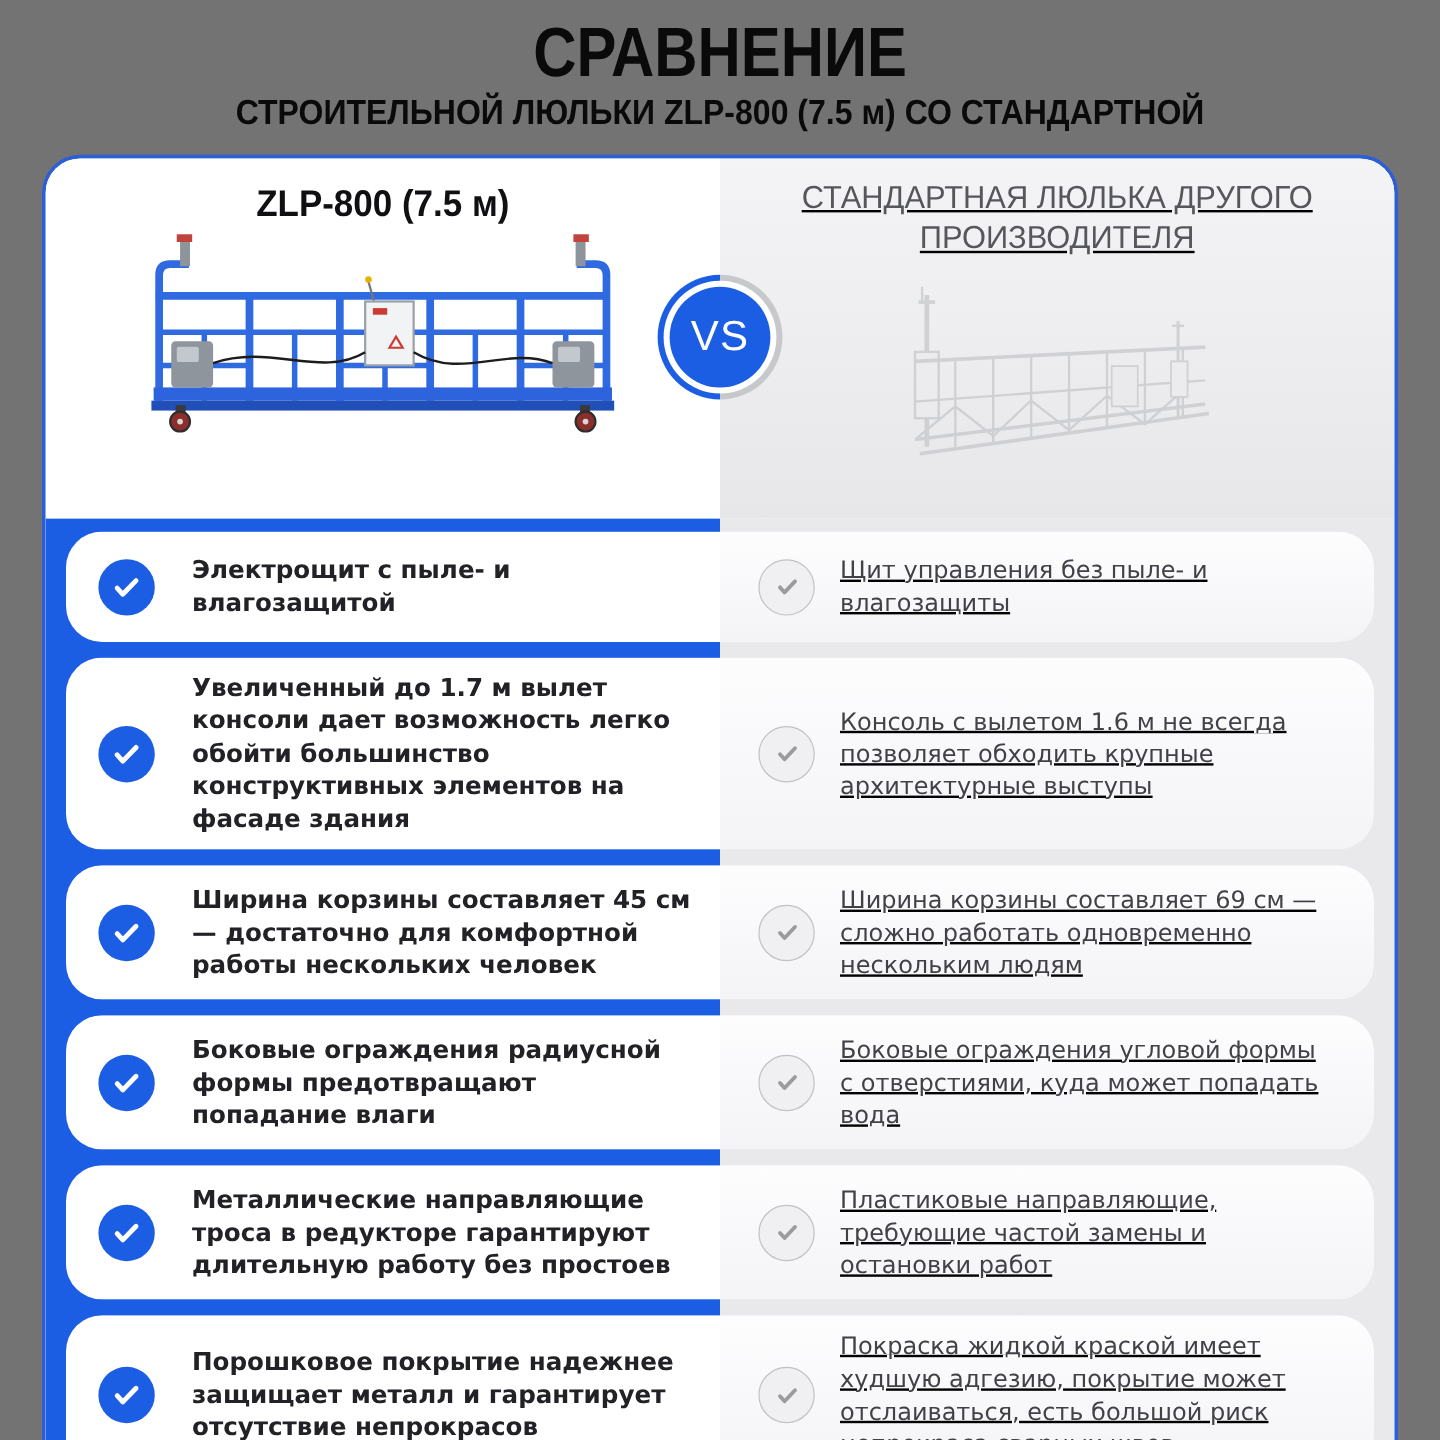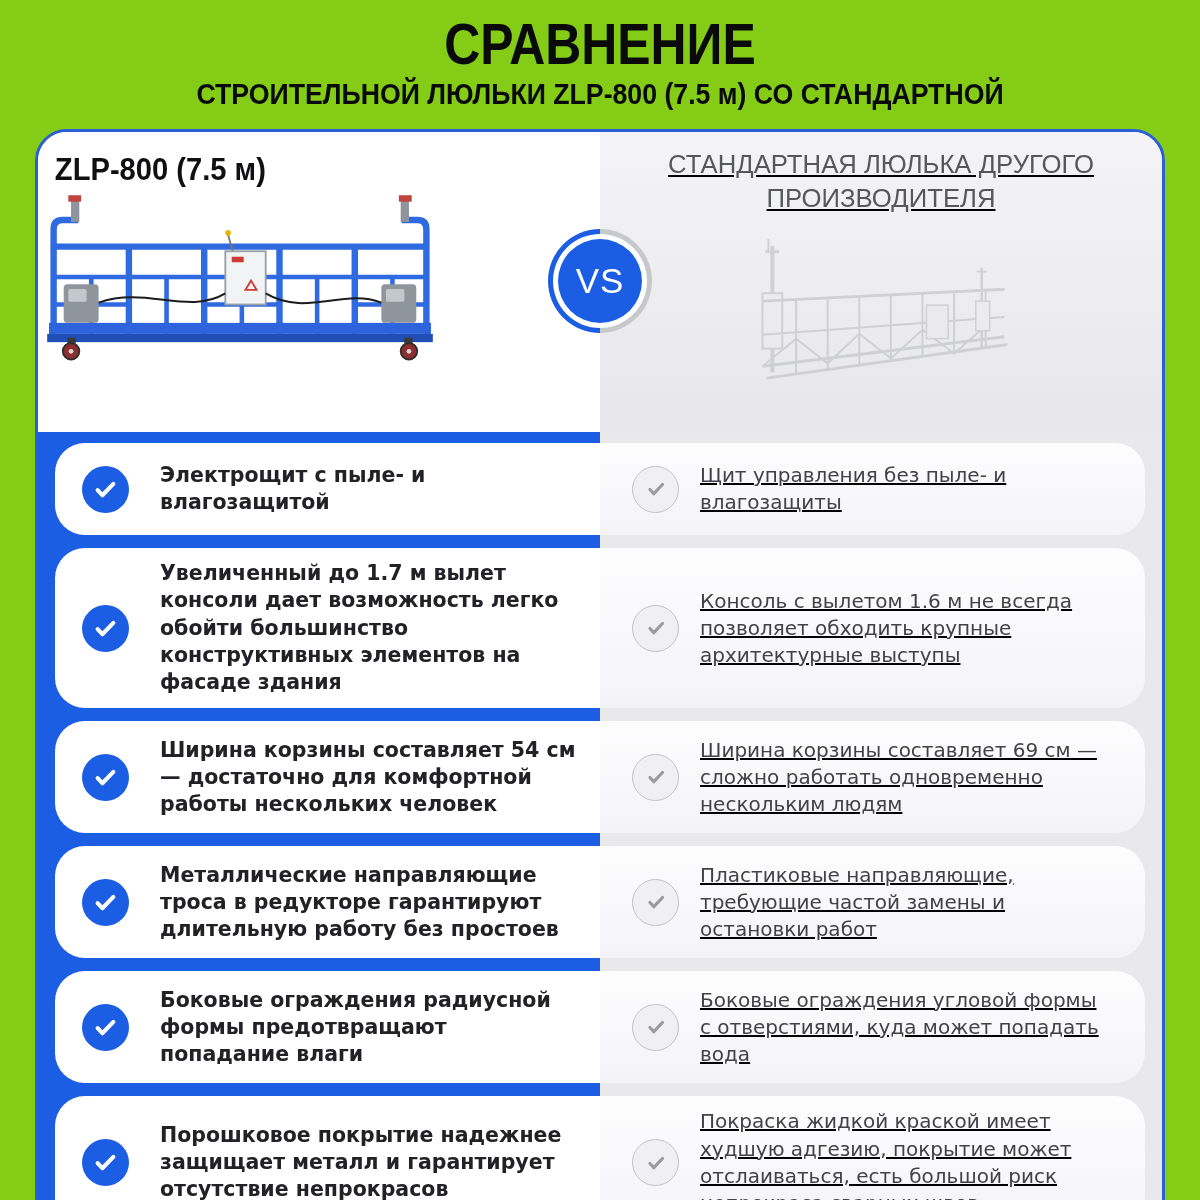--- a/index.html
+++ b/index.html
@@ -1,32 +1,32 @@
 <!DOCTYPE html>
 <html lang="ru"><head>
 <meta charset="utf-8">
 <style>
   html,body{margin:0;padding:0;background:#fff;}
-  .canvas{width:1200px;height:1200px;overflow:hidden;background:#84cc16;
+  .canvas{width:1200px;height:1200px;overflow:hidden;background:#737373;
           font-family:"DejaVu Sans",sans-serif;position:relative;}
 
   
   .titles{padding-top:14px;text-align:center;color:#0a0a0a;}
   .h1{font-family:"Liberation Sans",sans-serif;font-weight:800;font-size:58px;
       line-height:1.02;transform:scaleX(.86);letter-spacing:0;}
   .h2{font-family:"Liberation Sans",sans-serif;font-weight:700;font-size:29px;
       margin-top:5px;transform:scaleX(.92);}
 
   
   .card{width:1124px;margin:18px auto 0;border:3px solid #2a5fd8;border-radius:32px;
         overflow:hidden;background:#fff;}
 
   
   .hero{height:300px;display:flex;position:relative;}
-  .hero-left{width:50%;background:#ffffff;text-align:left;}
+  .hero-left{width:50%;background:#ffffff;text-align:center;}
   .hero-right{width:50%;background:linear-gradient(180deg,#f4f4f6 0%,#e7e7ea 100%);text-align:center;text-decoration:underline;}
   .name-left{font-family:"Liberation Sans",sans-serif;font-weight:700;font-size:31px;
              color:#101013;margin-top:20px;transform:scaleX(.94);}
   .name-right{font-family:"Liberation Sans",sans-serif;font-size:26.5px;color:#56575c;
               margin:16px auto 0;max-width:440px;line-height:1.28;transform:scaleX(.97);}
   .img-left{margin-top:6px;}
   .img-right{margin-top:16px;opacity:.9;}
 
   
   .vs{position:absolute;left:50%;top:97px;transform:translateX(-50%);
@@ -207,67 +207,67 @@
         </div>
       </div>
 
       <div class="row mh112">
         <div class="cell-l">
           <span class="ck-blue">
             <svg width="27" height="27" viewBox="0 0 24 24">
                 <path d="M5 12.5l4.2 4.6L19 7" fill="none" stroke="#fff" stroke-width="3.6" stroke-linecap="round" stroke-linejoin="round"></path>
               </svg>
           </span>
-          <span class="t-l">Ширина корзины составляет 54 см — достаточно для комфортной работы нескольких человек</span>
+          <span class="t-l">Ширина корзины составляет 45 см — достаточно для комфортной работы нескольких человек</span>
         </div>
         <div class="cell-r">
           <span class="ck-gray">
             <svg width="24" height="24" viewBox="0 0 24 24">
                 <path d="M6 12.5l3.8 4.2L18.5 7.5" fill="none" stroke="#9b9b9e" stroke-width="3.2" stroke-linecap="round" stroke-linejoin="round"></path>
               </svg>
           </span>
           <span class="t-r">Ширина корзины составляет 69 см — сложно работать одновременно нескольким людям</span>
         </div>
       </div>
 
       <div class="row mh112">
         <div class="cell-l">
           <span class="ck-blue">
             <svg width="27" height="27" viewBox="0 0 24 24">
                 <path d="M5 12.5l4.2 4.6L19 7" fill="none" stroke="#fff" stroke-width="3.6" stroke-linecap="round" stroke-linejoin="round"></path>
               </svg>
           </span>
+          <span class="t-l">Боковые ограждения радиусной формы предотвращают попадание влаги</span>
+        </div>
+        <div class="cell-r">
+          <span class="ck-gray">
+            <svg width="24" height="24" viewBox="0 0 24 24">
+                <path d="M6 12.5l3.8 4.2L18.5 7.5" fill="none" stroke="#9b9b9e" stroke-width="3.2" stroke-linecap="round" stroke-linejoin="round"></path>
+              </svg>
+          </span>
+          <span class="t-r">Боковые ограждения угловой формы с отверстиями, куда может попадать вода</span>
+        </div>
+      </div>
+
+      <div class="row mh112">
+        <div class="cell-l">
+          <span class="ck-blue">
+            <svg width="27" height="27" viewBox="0 0 24 24">
+                <path d="M5 12.5l4.2 4.6L19 7" fill="none" stroke="#fff" stroke-width="3.6" stroke-linecap="round" stroke-linejoin="round"></path>
+              </svg>
+          </span>
           <span class="t-l">Металлические направляющие троса в редукторе гарантируют длительную работу без простоев</span>
         </div>
         <div class="cell-r">
           <span class="ck-gray">
             <svg width="24" height="24" viewBox="0 0 24 24">
                 <path d="M6 12.5l3.8 4.2L18.5 7.5" fill="none" stroke="#9b9b9e" stroke-width="3.2" stroke-linecap="round" stroke-linejoin="round"></path>
               </svg>
           </span>
           <span class="t-r">Пластиковые направляющие, требующие частой замены и остановки работ</span>
-        </div>
-      </div>
-
-      <div class="row mh112">
-        <div class="cell-l">
-          <span class="ck-blue">
-            <svg width="27" height="27" viewBox="0 0 24 24">
-                <path d="M5 12.5l4.2 4.6L19 7" fill="none" stroke="#fff" stroke-width="3.6" stroke-linecap="round" stroke-linejoin="round"></path>
-              </svg>
-          </span>
-          <span class="t-l">Боковые ограждения радиусной формы предотвращают попадание влаги</span>
-        </div>
-        <div class="cell-r">
-          <span class="ck-gray">
-            <svg width="24" height="24" viewBox="0 0 24 24">
-                <path d="M6 12.5l3.8 4.2L18.5 7.5" fill="none" stroke="#9b9b9e" stroke-width="3.2" stroke-linecap="round" stroke-linejoin="round"></path>
-              </svg>
-          </span>
-          <span class="t-r">Боковые ограждения угловой формы с отверстиями, куда может попадать вода</span>
         </div>
       </div>
 
       <div class="row mh112">
         <div class="cell-l">
           <span class="ck-blue">
             <svg width="27" height="27" viewBox="0 0 24 24">
                 <path d="M5 12.5l4.2 4.6L19 7" fill="none" stroke="#fff" stroke-width="3.6" stroke-linecap="round" stroke-linejoin="round"></path>
               </svg>
           </span>

